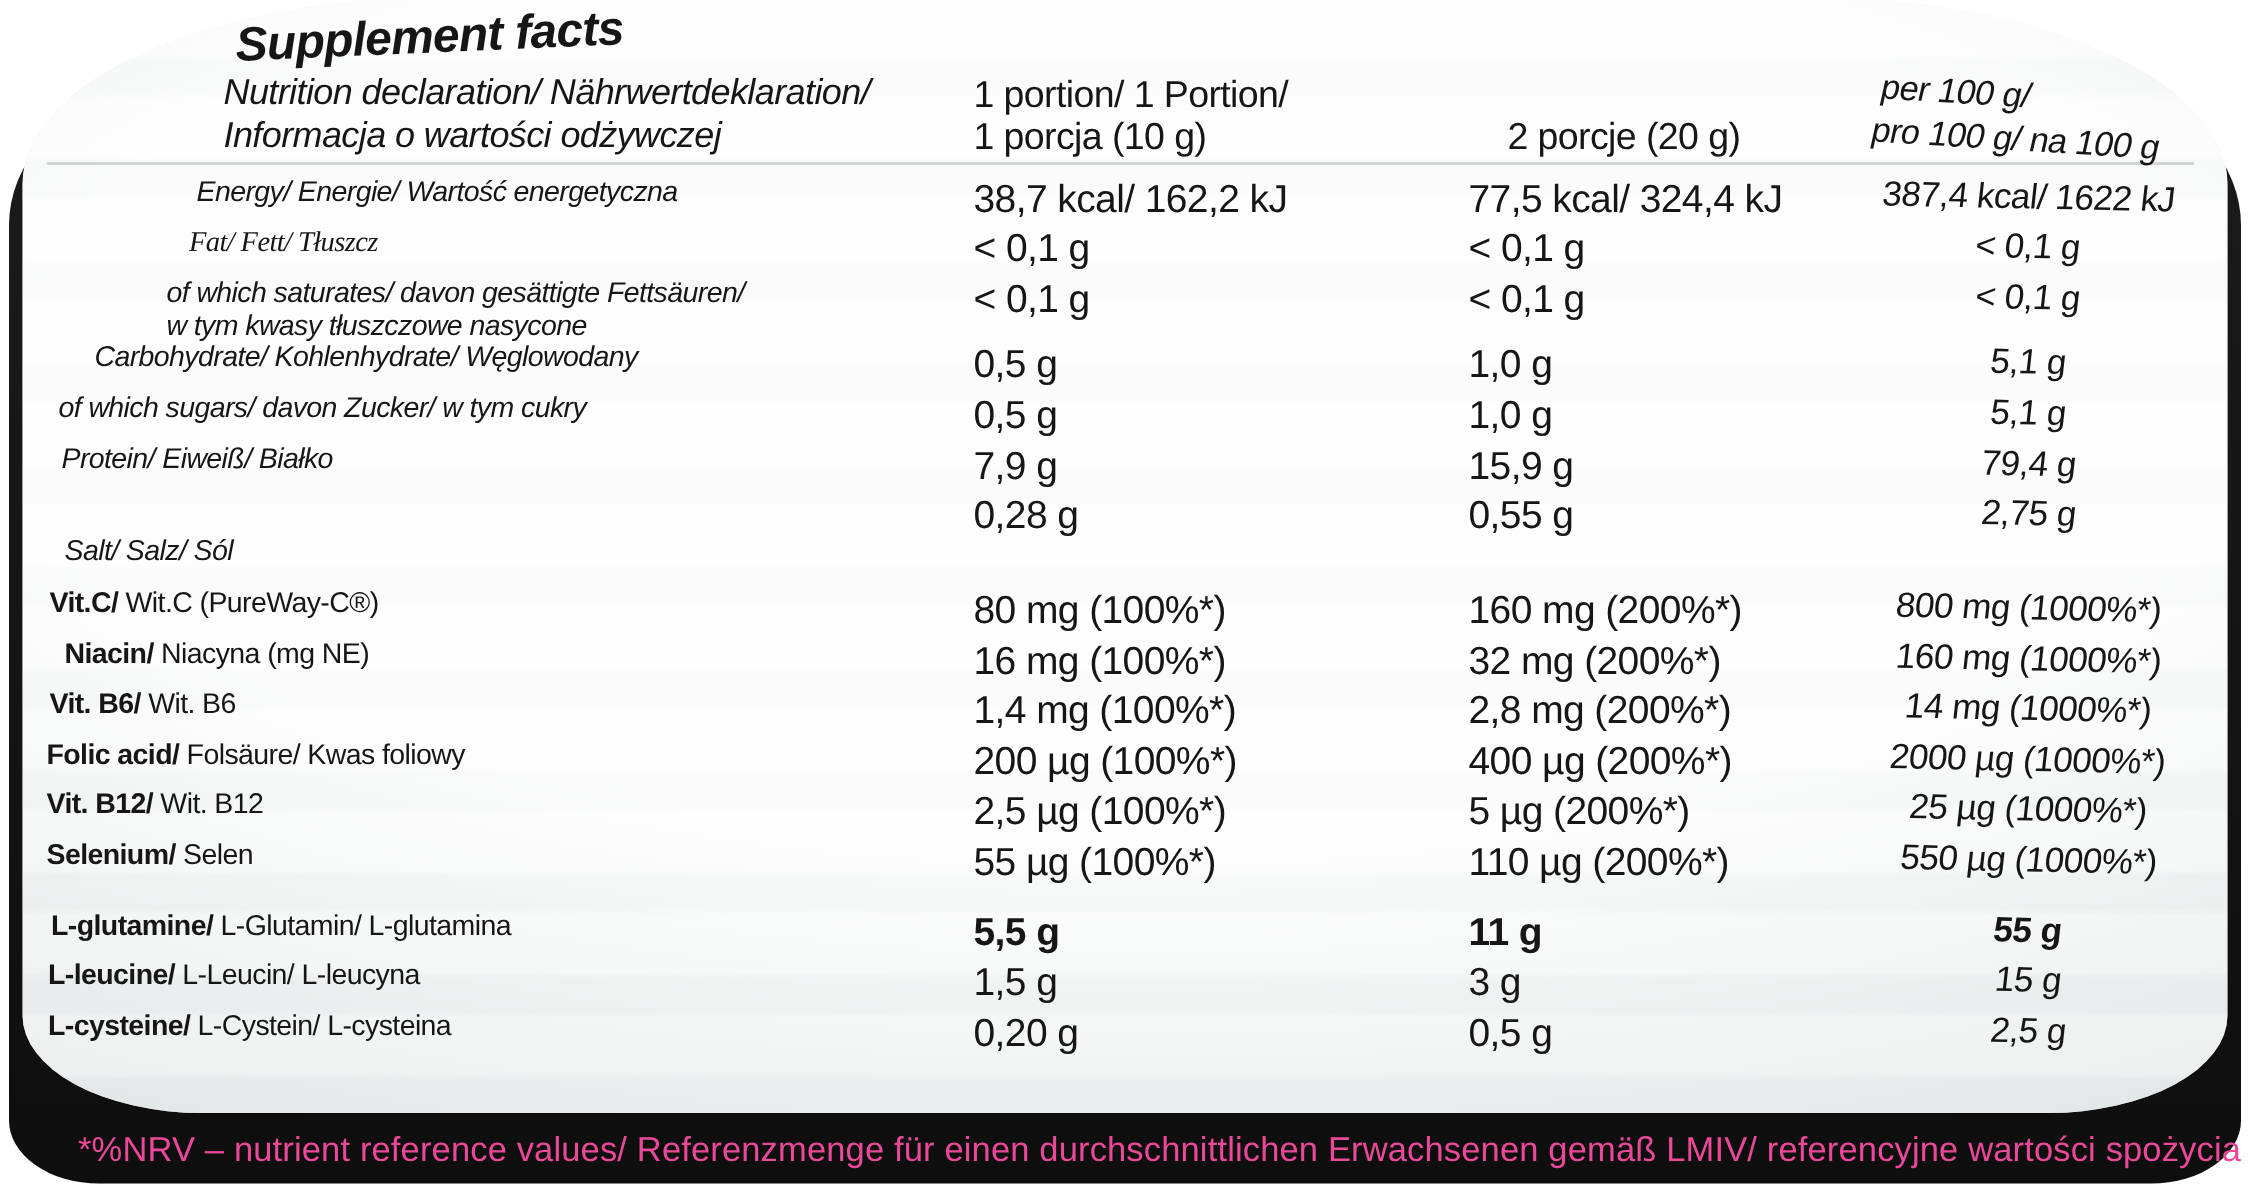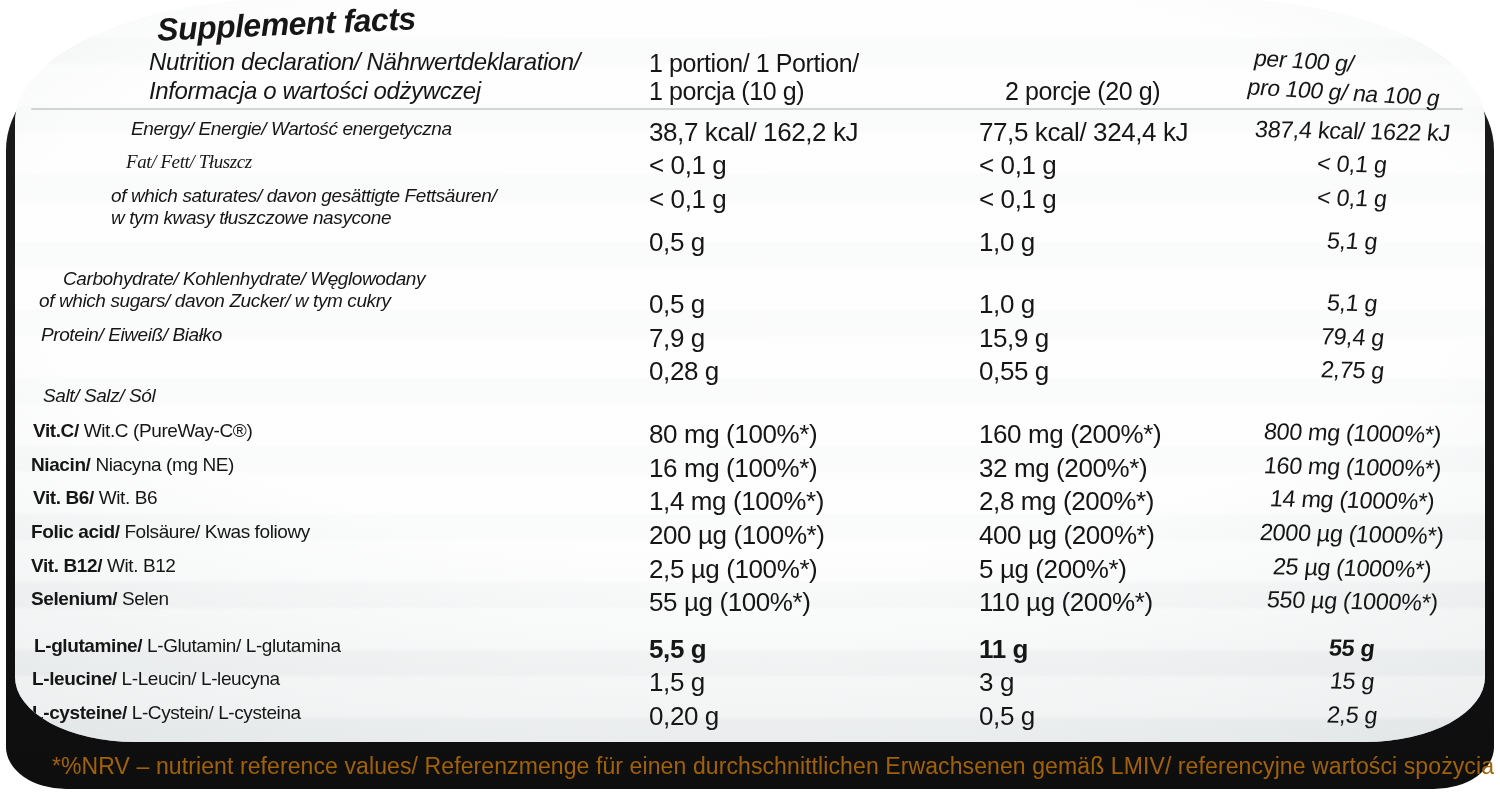--- a/index.html
+++ b/index.html
@@ -43,21 +43,21 @@
                   text-align:left;justify-self:start;padding-left:10px;line-height:1.25;}
   .ital{font-style:italic;}
   .b{font-weight:bold;}
   .bold-vals .c2,.bold-vals .c3,.bold-vals .c4{font-weight:bold;}
   .gap{margin-top:13px;}
   .divider{height:1.5px;background:rgba(90,100,104,0.25);margin:2px 0 8px 0;border-radius:2px;}
   .line2{display:block;}
   .line2:empty{display:none;}
 
   .footer{position:absolute;left:52px;right:28px;bottom:12px;
-          color:#a16207;font-size:23px;letter-spacing:0.1px;white-space:nowrap;}
+          color:#ec4899;font-size:23px;letter-spacing:0.1px;white-space:nowrap;}
 </style>
 </head>
 <body>
 
 <div class="scene">
   <div class="jar"></div>
 
   <div class="label">
     <div class="stripes"></div>
 
@@ -95,21 +95,21 @@
     <div class="c3">&lt; 0,1 g</div>
     <div class="c4">&lt; 0,1 g</div>
   </div>
           <div class="row">
     <div class="c1 ital" style="padding-left: 80px;"><span class="b"></span><span>of which saturates/ davon gesättigte Fettsäuren/</span><span class="line2">w tym kwasy tłuszczowe nasycone</span></div>
     <div class="c2">&lt; 0,1 g</div>
     <div class="c3">&lt; 0,1 g</div>
     <div class="c4">&lt; 0,1 g</div>
   </div>
           <div class="row">
-    <div class="c1 ital" style="padding-left: 32px; margin-top: 40px;"><span class="b"></span><span>Carbohydrate/ Kohlenhydrate/ Węglowodany</span></div>
+    <div class="c1 ital" style="padding-left: 32px;"><span class="b"></span><span>Carbohydrate/ Kohlenhydrate/ Węglowodany</span></div>
     <div class="c2">0,5 g</div>
     <div class="c3">1,0 g</div>
     <div class="c4">5,1 g</div>
   </div>
           <div class="row">
     <div class="c1 ital" style="padding-left: 8px;"><span class="b"></span><span>of which sugars/ davon Zucker/ w tym cukry</span></div>
     <div class="c2">0,5 g</div>
     <div class="c3">1,0 g</div>
     <div class="c4">5,1 g</div>
   </div>
@@ -125,21 +125,21 @@
     <div class="c3">0,55 g</div>
     <div class="c4">2,75 g</div>
   </div>
           <div class="row gap">
     <div class="c1" style="padding-left: 2px;"><span class="b">Vit.C/</span><span> Wit.C (PureWay-C®)</span></div>
     <div class="c2">80 mg (100%*)</div>
     <div class="c3">160 mg (200%*)</div>
     <div class="c4">800 mg (1000%*)</div>
   </div>
           <div class="row">
-    <div class="c1" style="padding-left: 0px;"><span class="b">Niacin/</span><span> Niacyna (mg NE)</span></div>
+    <div class="c1" style="padding-left: 0px; margin-left: 12px;"><span class="b">Niacin/</span><span> Niacyna (mg NE)</span></div>
     <div class="c2">16 mg (100%*)</div>
     <div class="c3">32 mg (200%*)</div>
     <div class="c4">160 mg (1000%*)</div>
   </div>
           <div class="row">
     <div class="c1" style="padding-left: 2px;"><span class="b">Vit. B6/</span><span> Wit. B6</span></div>
     <div class="c2">1,4 mg (100%*)</div>
     <div class="c3">2,8 mg (200%*)</div>
     <div class="c4">14 mg (1000%*)</div>
   </div>

